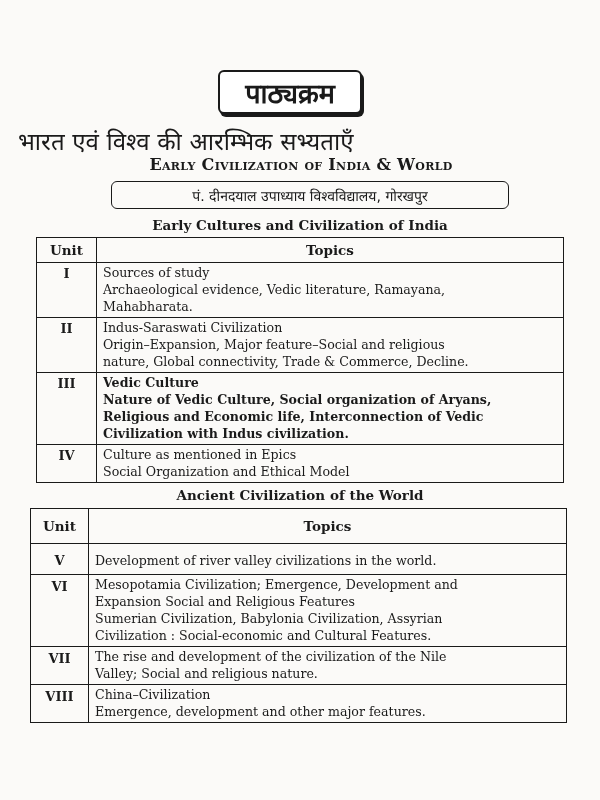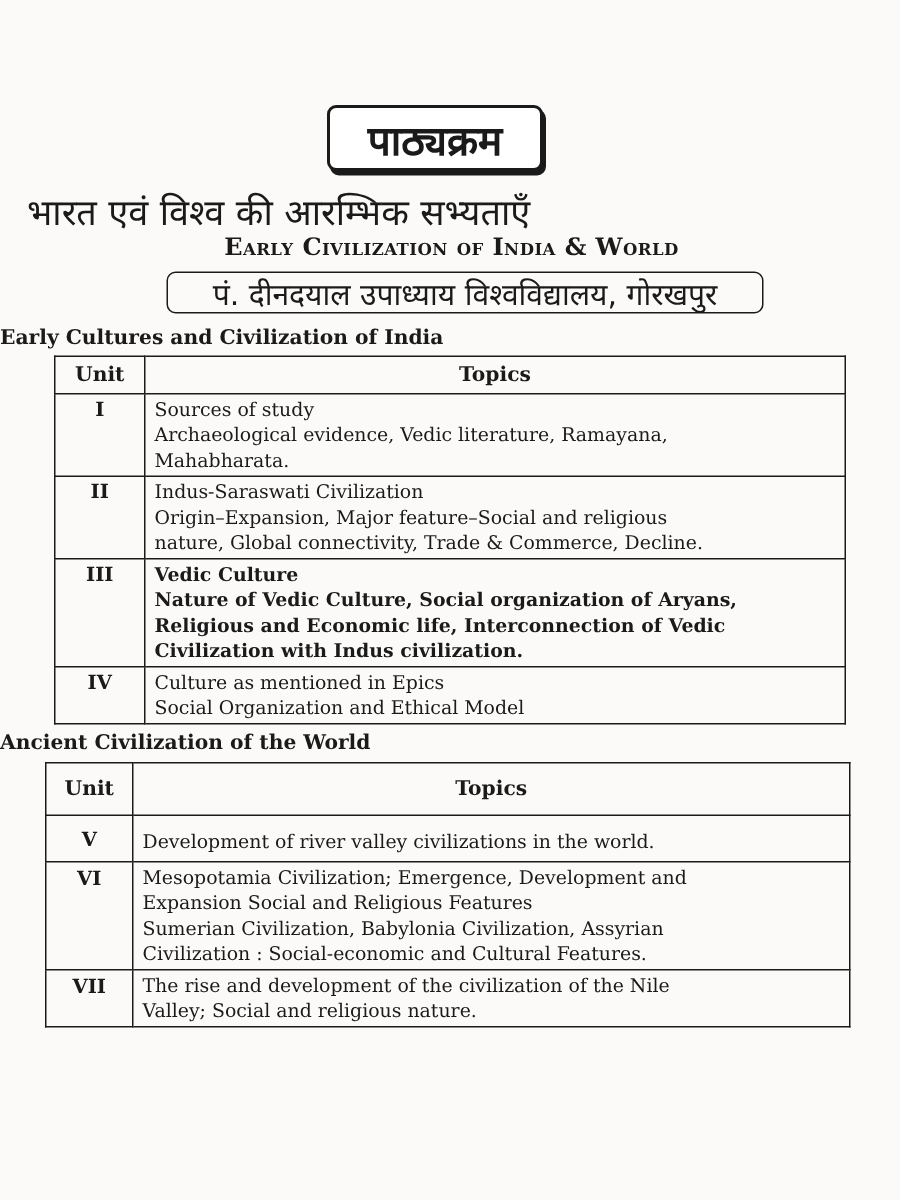--- a/index.html
+++ b/index.html
@@ -26,24 +26,24 @@
   .eng-title {
     position: absolute; left: 0; top: 155px; width: 600px; text-align: center;
     font-family: "DejaVu Serif", serif; font-size: 16px; font-weight: bold;
     font-variant: small-caps; letter-spacing: 0.3px;
     padding-left: 2px; box-sizing: border-box;
   }
   .univ-box {
     position: absolute; left: 111px; top: 181px; width: 396px; height: 26px;
     border: 1.5px solid #1a1a1a; border-radius: 6px;
     display: flex; align-items: center; justify-content: center;
-    font-family: "DejaVu Sans", sans-serif; font-size: 20px; white-space: nowrap;
+    font-family: "DejaVu Sans", sans-serif; font-size: 14px; white-space: nowrap;
   }
   .section-heading {
-    position: absolute; left: 0; width: 600px; 
+    position: absolute; left: 0; width: 600px; text-align: center;
     font-family: "DejaVu Serif", serif; font-size: 13.5px; font-weight: bold;
   }
   table.syllabus {
     position: absolute; border-collapse: collapse;
     font-family: "DejaVu Serif", serif; font-size: 12.6px; line-height: 17px;
   }
   table.syllabus td, table.syllabus th {
     border: 1.5px solid #1a1a1a; vertical-align: top;
   }
   table.syllabus th {
@@ -158,14 +158,21 @@
         <span class="topic-line">Civilization : Social-economic and Cultural Features.</span>
       </td>
     </tr>
     <tr>
       <td class="unit">VII</td>
       <td class="topics">
         <span class="topic-line">The rise and development of the civilization of the Nile</span>
         <span class="topic-line">Valley; Social and religious nature.</span>
       </td>
     </tr>
+    <tr>
+      <td class="unit">VIII</td>
+      <td class="topics">
+        <span class="topic-line">China–Civilization</span>
+        <span class="topic-line">Emergence, development and other major features.</span>
+      </td>
+    </tr>
   </tbody>
 </table>
 
 </body></html>

